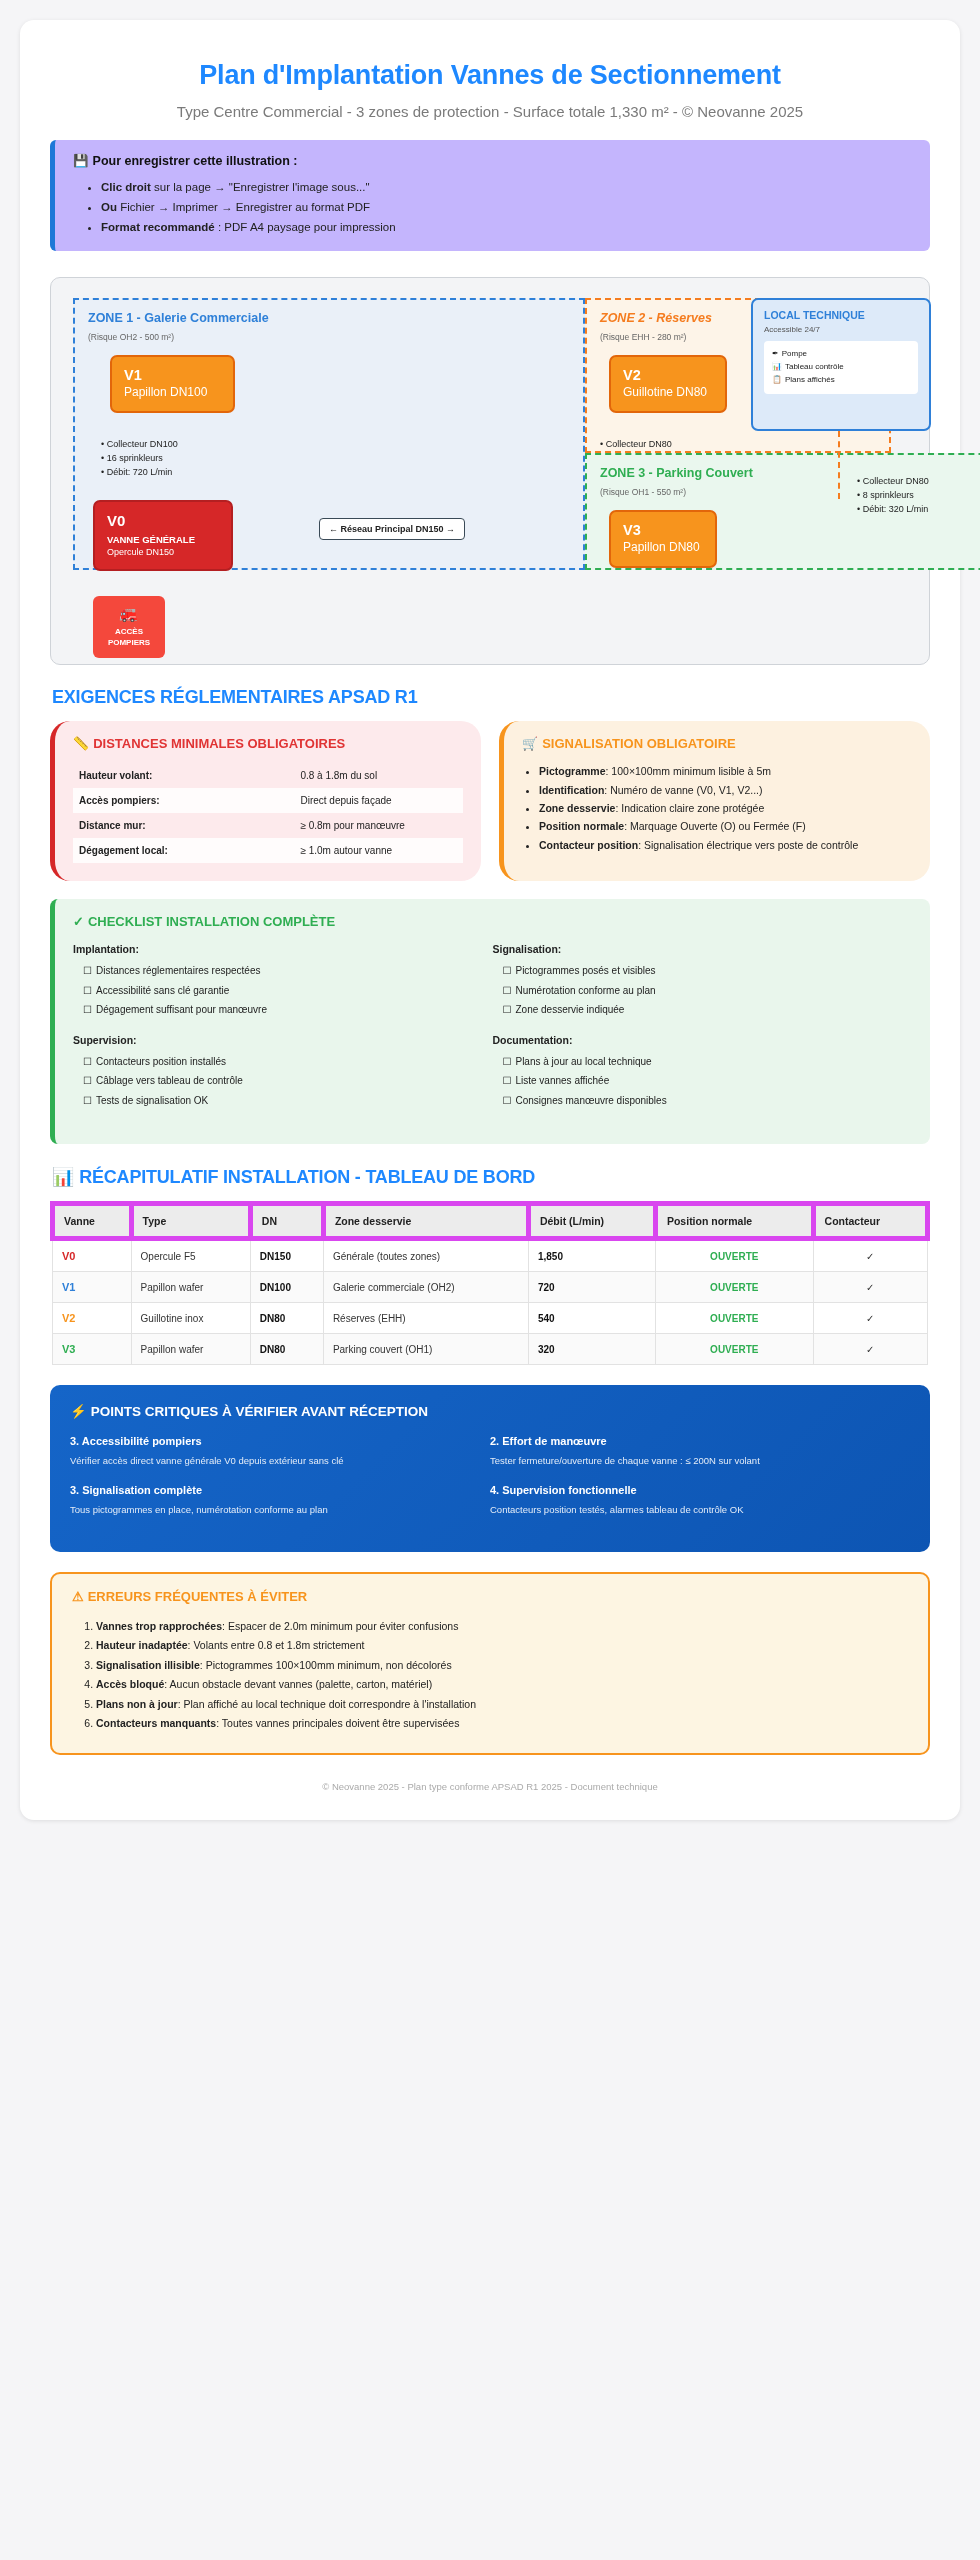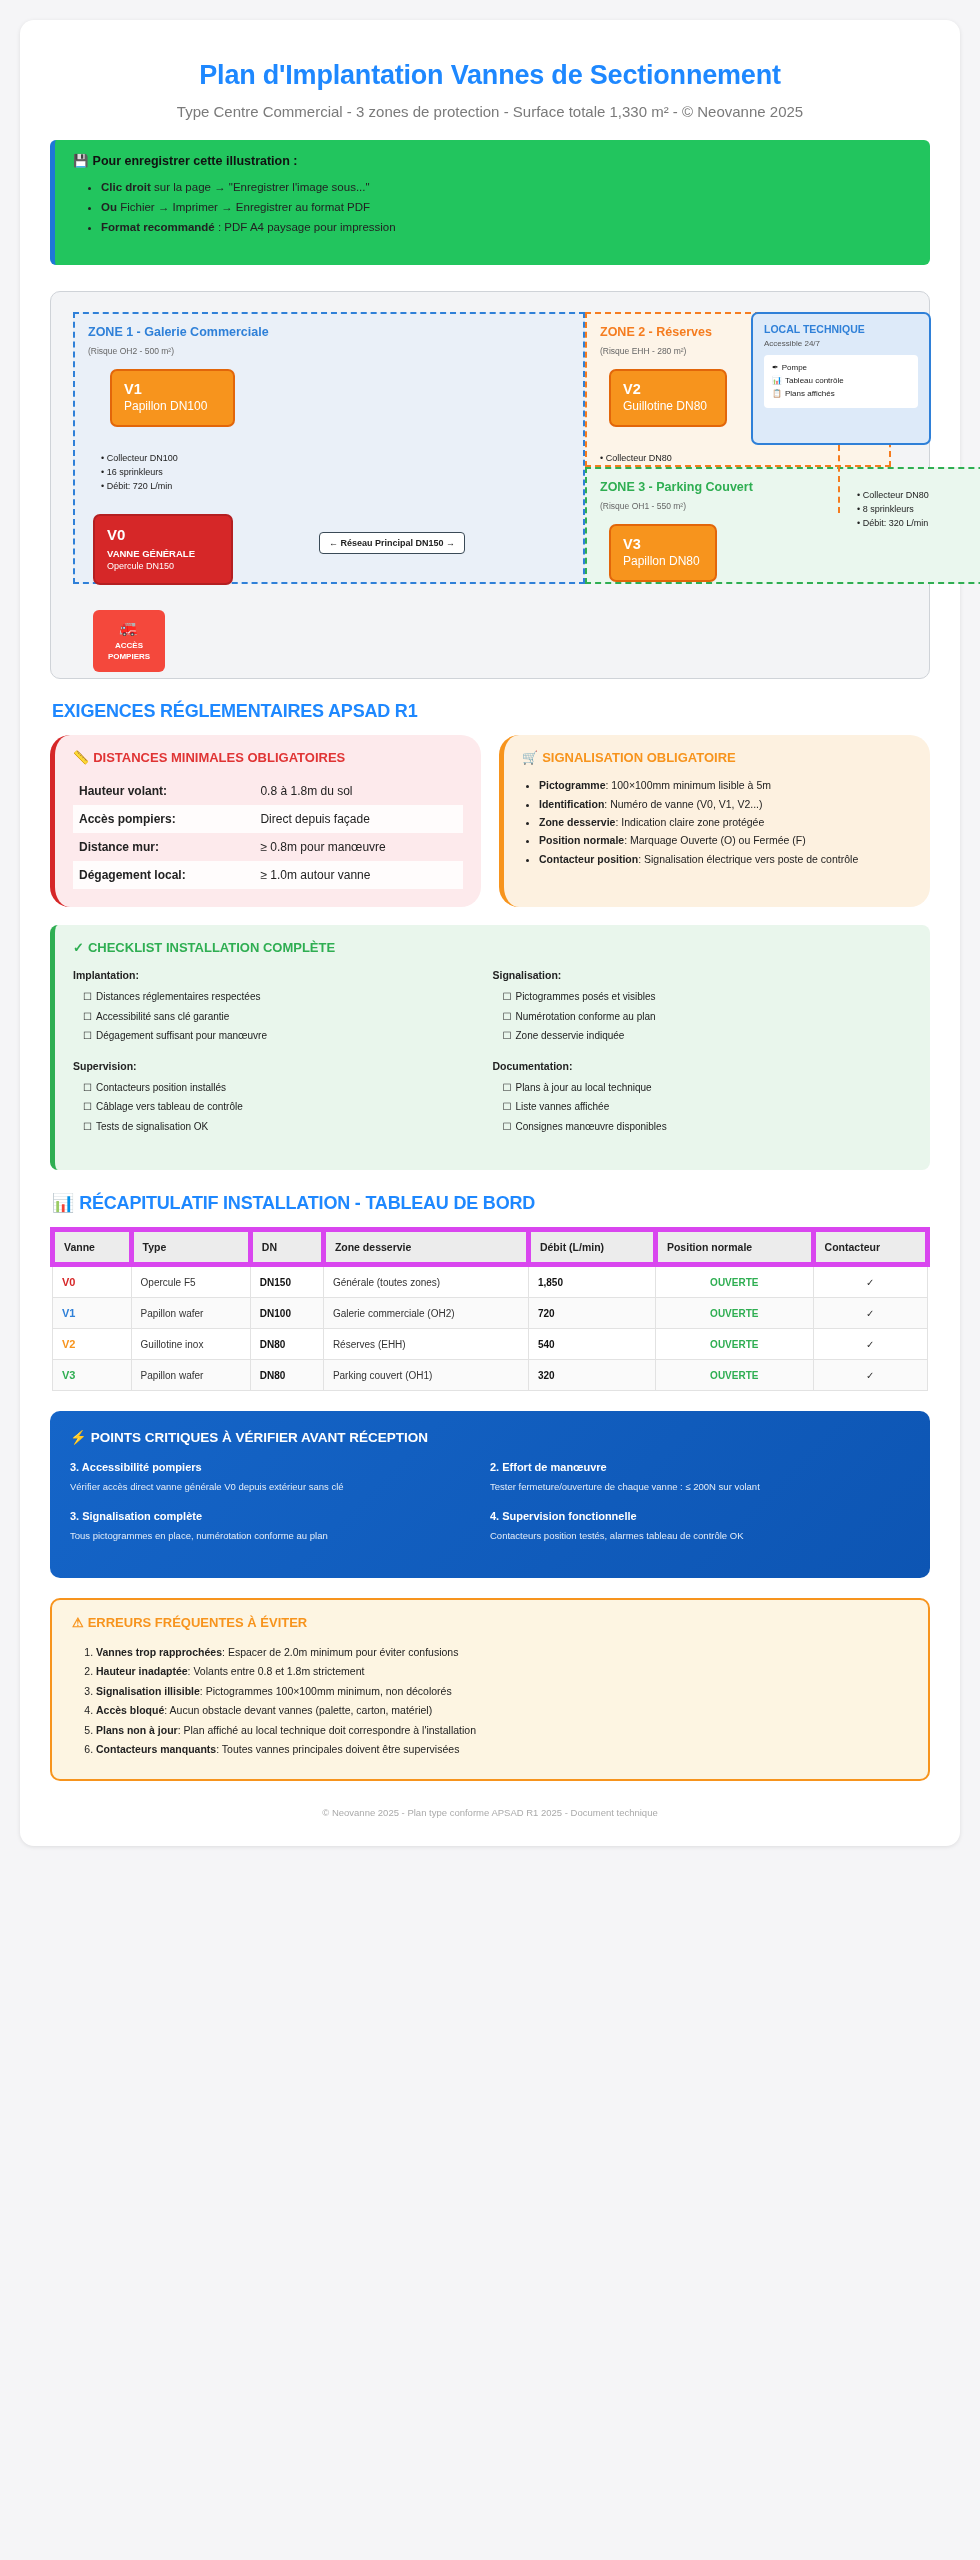--- a/index.html
+++ b/index.html
@@ -31,24 +31,24 @@
   }
   .doc-sub {
     text-align:center;
     color:#7a7a7a;
     font-size:15px;
     margin: 12px 0 20px 0;
   }
 
   
   .saveinfo {
-    background:#22c55e;
+    background:#c4b5fd;
     border-left:5px solid #1e78d7;
     border-radius:6px;
-    padding:13px 18px 28px 18px;
+    padding:13px 18px 14px 18px;
     margin-bottom:26px;
   }
   .saveinfo-title { font-size:12.5px; font-weight:bold; color:#111; }
   .saveinfo-title .ic { margin-right:4px; }
   .saveinfo ul { margin:9px 0 0 0; padding-left:28px; }
   .saveinfo li { font-size:11.5px; line-height:1.75; color:#222; }
   .saveinfo li b { font-weight:bold; }
 
   
   .sec-h {
@@ -76,21 +76,21 @@
     left:22px; top:20px; width:512px; height:272px;
     border:2.5px dashed #2f80d8; background:#eaf0f8;
     padding:11px 13px;
   }
   .zone1 .zone-title { color:#2f80d8; }
   .zone2 {
     left:534px; top:20px; width:306px; height:155px;
     border:2.5px dashed #f57c1f; background:#fdf4e8;
     padding:11px 13px;
   }
-  .zone2 .zone-title { color:#f57c1f; }
+  .zone2 .zone-title { color:#f57c1f;font-style:italic; }
   .zone3 {
     left:534px; top:175px; width:460px; height:117px;
     border:2.5px dashed #2fae52; background:#eaf7ee;
     padding:11px 13px;
   }
   .zone3 .zone-title { color:#2fae52; }
 
   .valve {
     border-radius:7px;
     padding:9px 12px 11px 12px;
@@ -157,21 +157,21 @@
 
   
   .panels { display:flex; gap:18px; margin-top:4px; }
   .panel { flex:1; border-radius:20px; padding:15px 18px 18px 18px; }
   .panel-red { background:#fdeaec; border-left:5px solid #d62728; }
   .panel-orange { background:#fdf1e0; border-left:5px solid #f7941d; }
   .panel-h { font-size:13px; font-weight:bold; margin-bottom:12px; }
   .panel-red .panel-h { color:#e03434; }
   .panel-orange .panel-h { color:#f7941d; }
   .panel-h .ic { margin-right:4px; }
-  .distrow { display:flex; font-size:12px; padding:7px 6px; }
+  .distrow { display:flex; font-size:10px; padding:7px 6px;gap:40px; }
   .distrow:nth-child(even) { background:rgba(255,255,255,0.85); }
   .distrow .k { font-weight:bold; width:48%; }
   .distrow .v { }
   .panel-orange ul { margin:0; padding-left:17px; }
   .panel-orange li { font-size:10.5px; line-height:1.65; margin-bottom:1px; }
 
   
   .checklist {
     background:#e9f6ec; border-left:5px solid #2fae52; border-radius:8px;
     padding:15px 18px 20px 18px; margin-top:18px;

